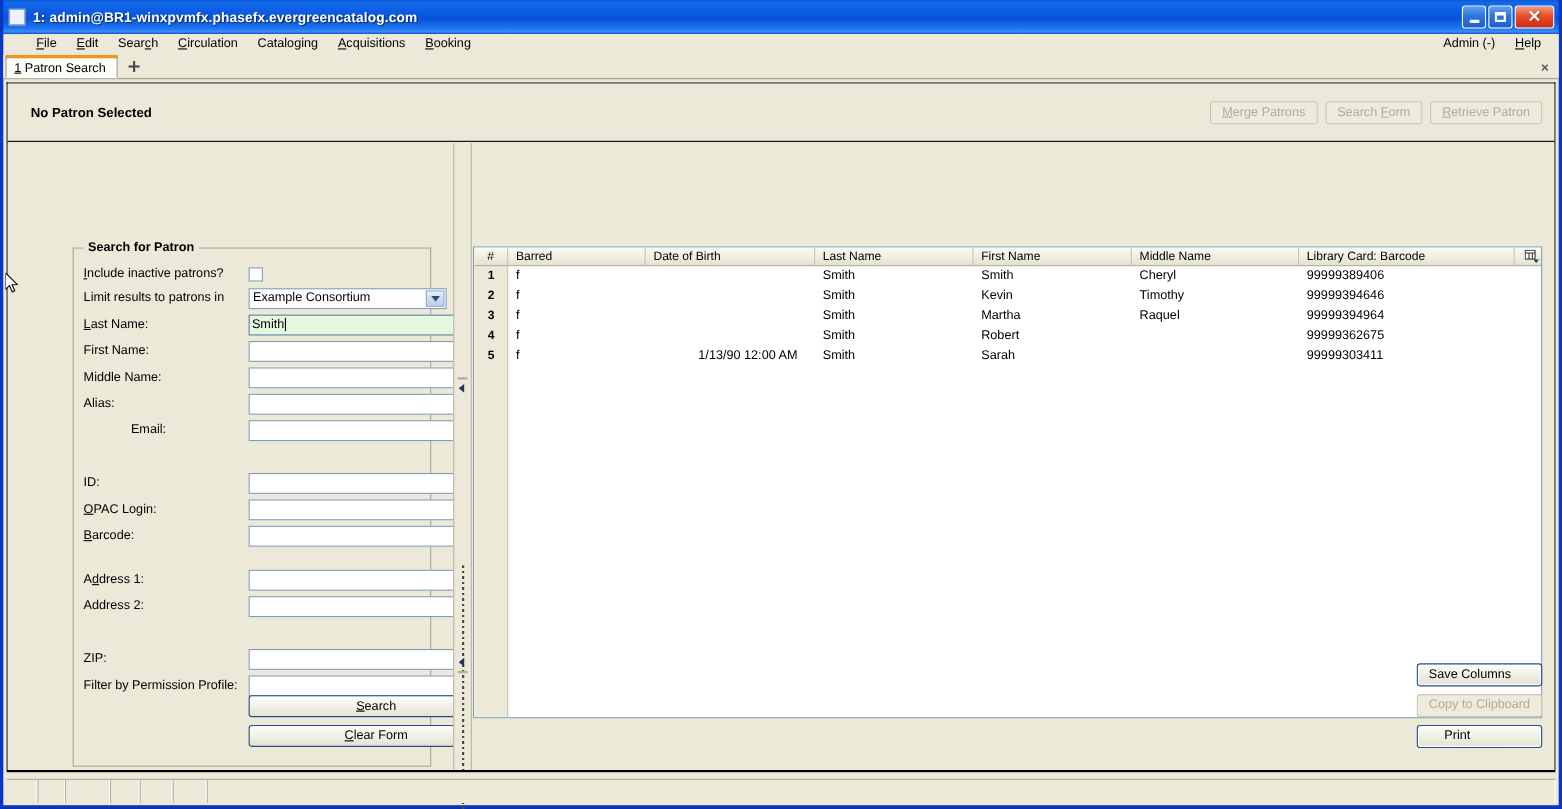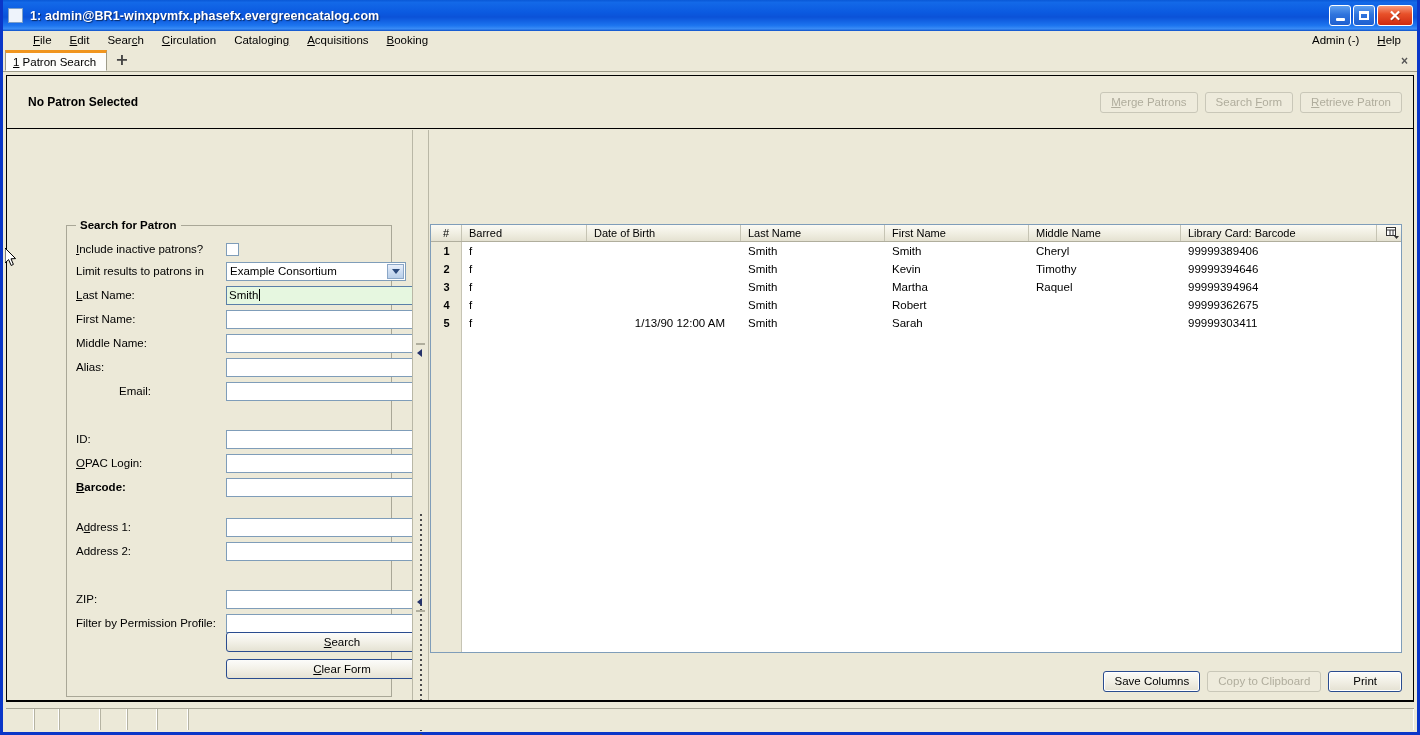--- a/index.html
+++ b/index.html
@@ -322,22 +322,22 @@
   }
   .td.right { justify-content: flex-end; padding-right: 16px; padding-left: 0; }
   #numcol-bg {
     position: absolute; left: 0; top: 17px; width: 31px; bottom: 0;
     background: #ece9d8;
     border-right: 1px solid #c6c4b4;
   }
   #grid-rows { position: absolute; left: 0; top: 17px; right: 0; bottom: 0; }
 
   #grid-actions {
-    position: absolute; right: 11px; bottom: 8px;
-    display: flex; gap: 7px;
+    position: absolute; right: 11px; bottom: 20px;
+    display: flex; gap: 7px; flex-direction: column;
   }
 
   
   #statusbar {
     position: absolute; left: 3px; right: 3px; bottom: 3px; height: 29px;
     background: #ece9d8;
     border-top: 2px solid #000000;
   }
   #statusbar-inner {
     position: absolute; left: 0; top: 6px; right: 0; height: 22px;
@@ -460,21 +460,21 @@
               <div class="form-input"></div>
             </div>
             <div class="form-row" style="top:207px;">
               <div class="form-label">ID:</div>
               <div class="form-input"></div>
             </div>
             <div class="form-row" style="top:231px;">
               <div class="form-label"><span class="accel">O</span>PAC Login:</div>
               <div class="form-input"></div>
             </div>
-            <div class="form-row" style="top:255px;font-weight:bold;">
+            <div class="form-row" style="top:255px;">
               <div class="form-label"><span class="accel">B</span>arcode:</div>
               <div class="form-input"></div>
             </div>
 
             <div class="form-row" style="top:295px;">
               <div class="form-label">A<span class="accel">d</span>dress 1:</div>
               <div class="form-input"></div>
             </div>
             <div class="form-row" style="top:319px;">
               <div class="form-label">Address 2:</div>

